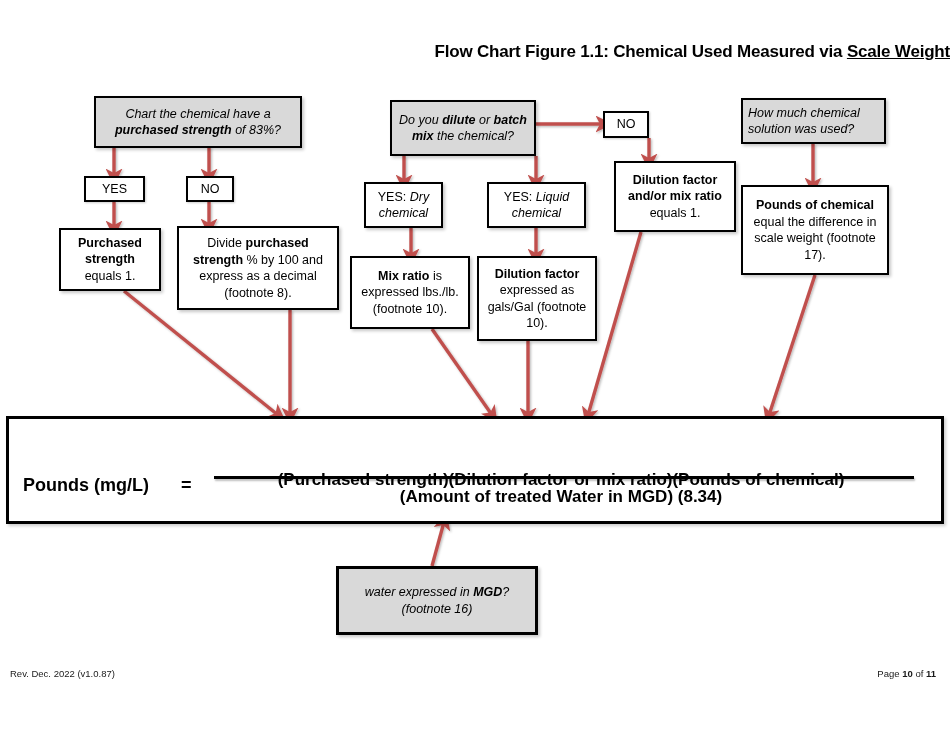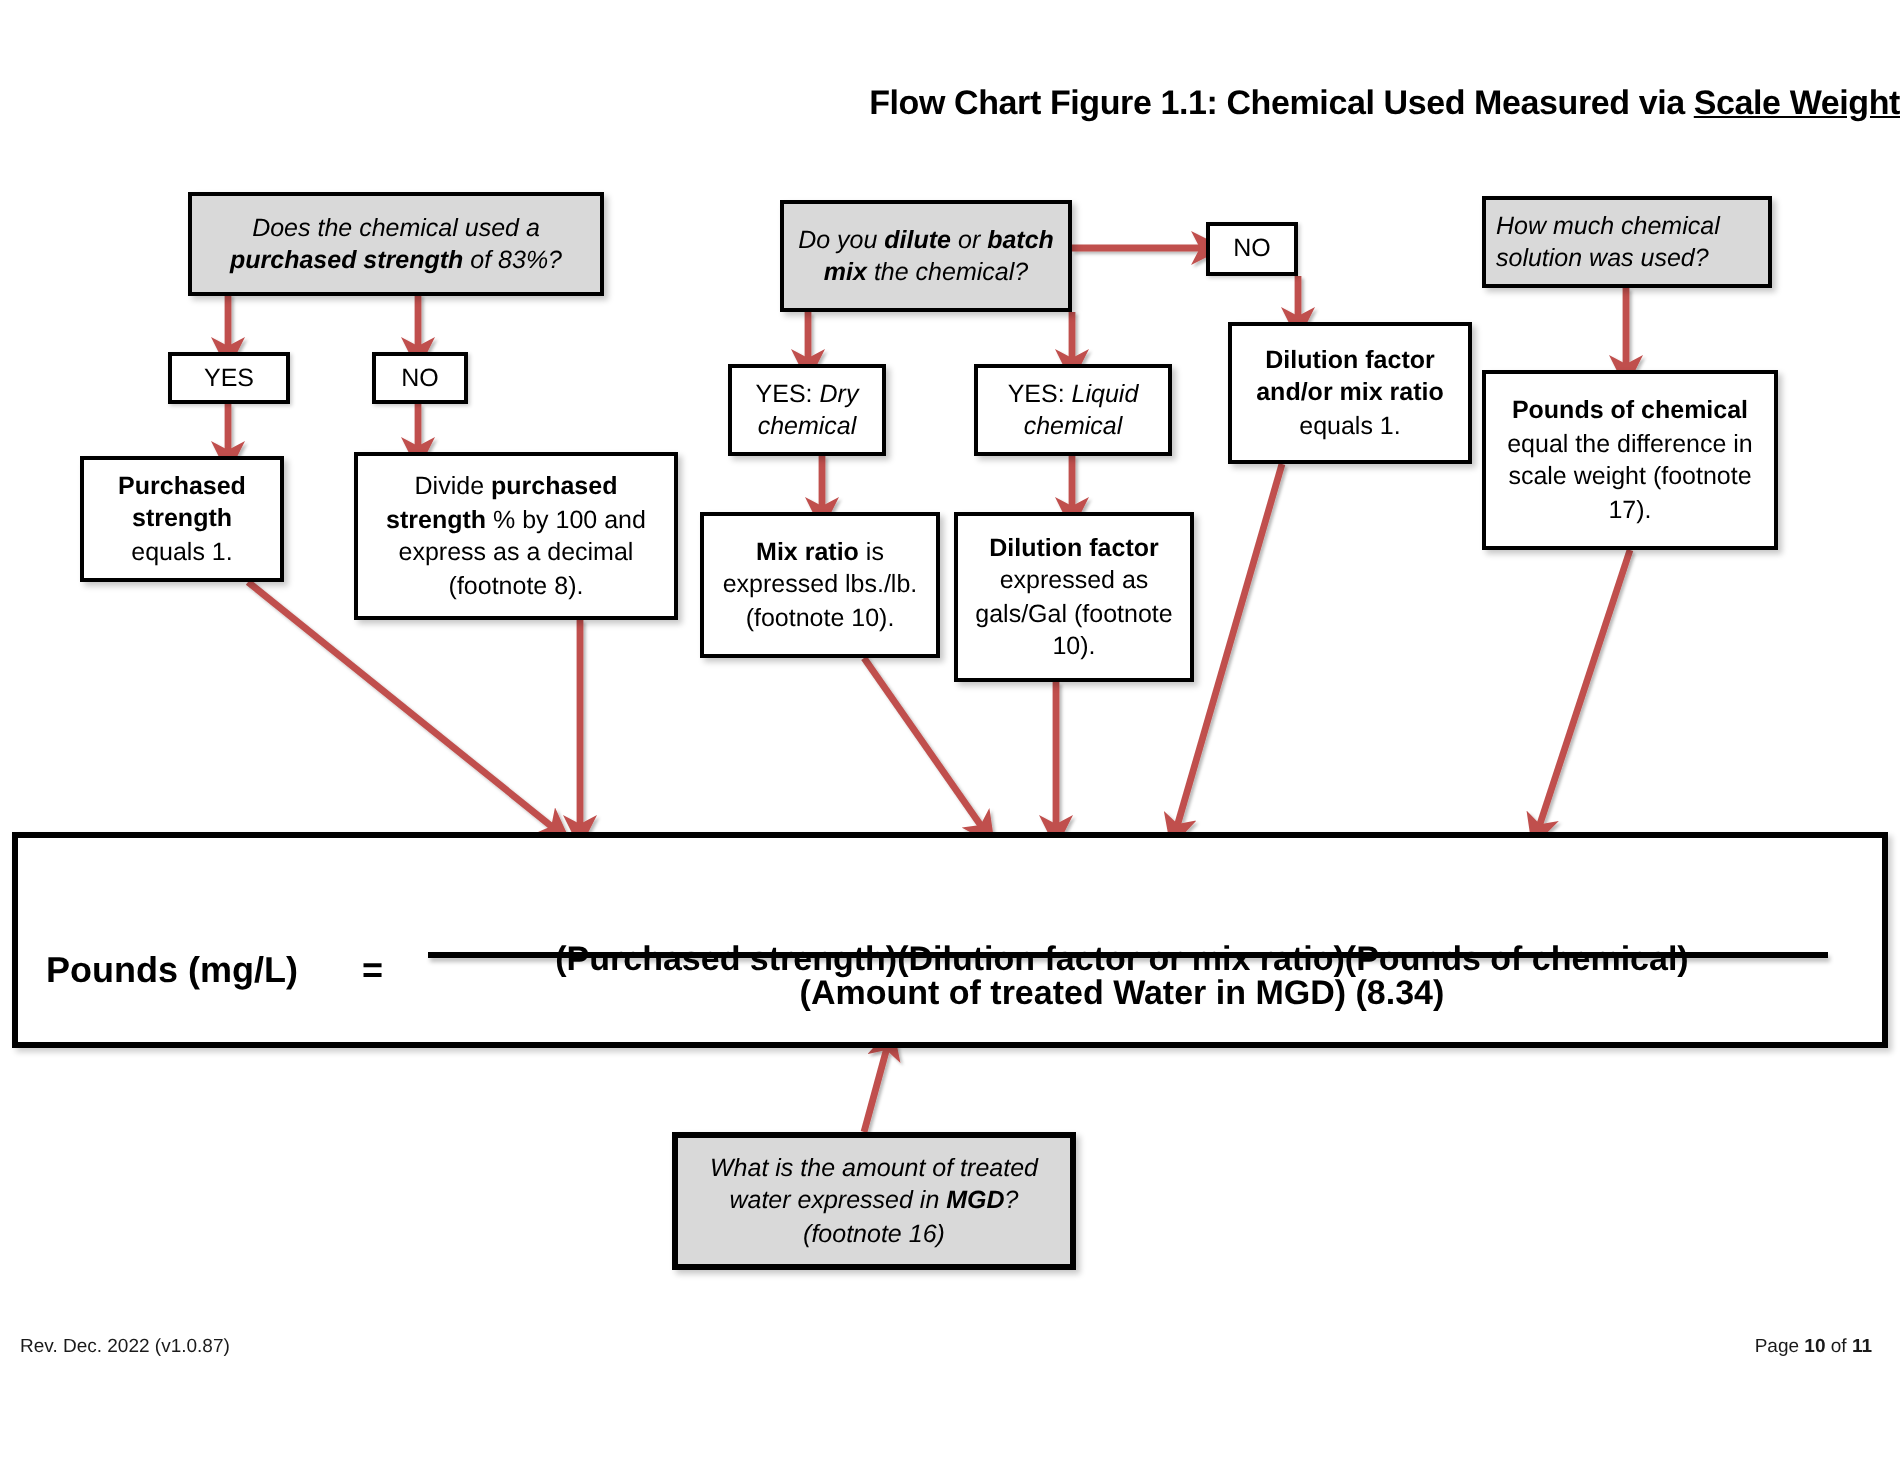--- a/index.html
+++ b/index.html
@@ -185,34 +185,34 @@
       <line x1="813" y1="144" x2="813" y2="185"></line>
 
       <line x1="815" y1="275" x2="769" y2="415"></line>
 
       <line x1="432" y1="566" x2="444" y2="522"></line>
     </g>
   </svg>
 
   <div class="box gray" style="left:94px; top:96px; width:208px; height:52px;">
     <div class="inner">
-      <div class="ital">Does the chemical used a</div>
+      <div class="ital">Chart the chemical have a</div>
       <div><span class="b ital">purchased strength</span><span class="ital"> of 83%?</span></div>
     </div>
   </div>
 
   <div class="box small-label" style="left:84px; top:176px; width:61px; height:26px;">
     <div class="inner">YES</div>
   </div>
 
   <div class="box small-label" style="left:186px; top:176px; width:48px; height:26px;">
     <div class="inner">NO</div>
   </div>
 
-  <div class="box thin" style="left:40px; top:228px; width:102px; height:63px;">
+  <div class="box thin" style="left:59px; top:228px; width:102px; height:63px;">
     <div class="inner"><span class="b">Purchased strength</span><span> equals 1.</span></div>
   </div>
 
   <div class="box thin" style="left:177px; top:226px; width:162px; height:84px;">
     <div class="inner"><span>Divide </span><span class="b">purchased strength</span><span> % by 100 and express as a decimal (footnote 8).</span></div>
   </div>
 
   <div class="box gray" style="left:390px; top:100px; width:146px; height:56px;">
     <div class="inner">
       <span class="ital">Do you </span><span class="b ital">dilute</span><span class="ital"> or </span><span class="b ital">batch mix</span><span class="ital"> the chemical?</span>
@@ -254,21 +254,20 @@
   <div id="formula-box">
     <div id="formula-lhs">Pounds (mg/L)</div>
     <div id="formula-eq">=</div>
     <div id="formula-num">(Purchased strength)(Dilution factor or mix ratio)(Pounds of chemical)</div>
     <div id="formula-rule"></div>
     <div id="formula-den">(Amount of treated Water in MGD) (8.34)</div>
   </div>
 
   <div class="box gray" style="left:336px; top:566px; width:202px; height:69px; border-width:3px;">
     <div class="inner">
-      <div class="ital">What is the amount of treated</div>
       <div><span class="ital">water expressed in </span><span class="b ital">MGD</span><span class="ital">?</span></div>
       <div class="ital">(footnote 16)</div>
     </div>
   </div>
 
   <div class="footer" id="footer-left">Rev. Dec. 2022 (v1.0.87)</div>
   <div class="footer" id="footer-right"><span>Page </span><span class="b">10</span><span> of </span><span class="b">11</span></div>
 
 </div>
 

